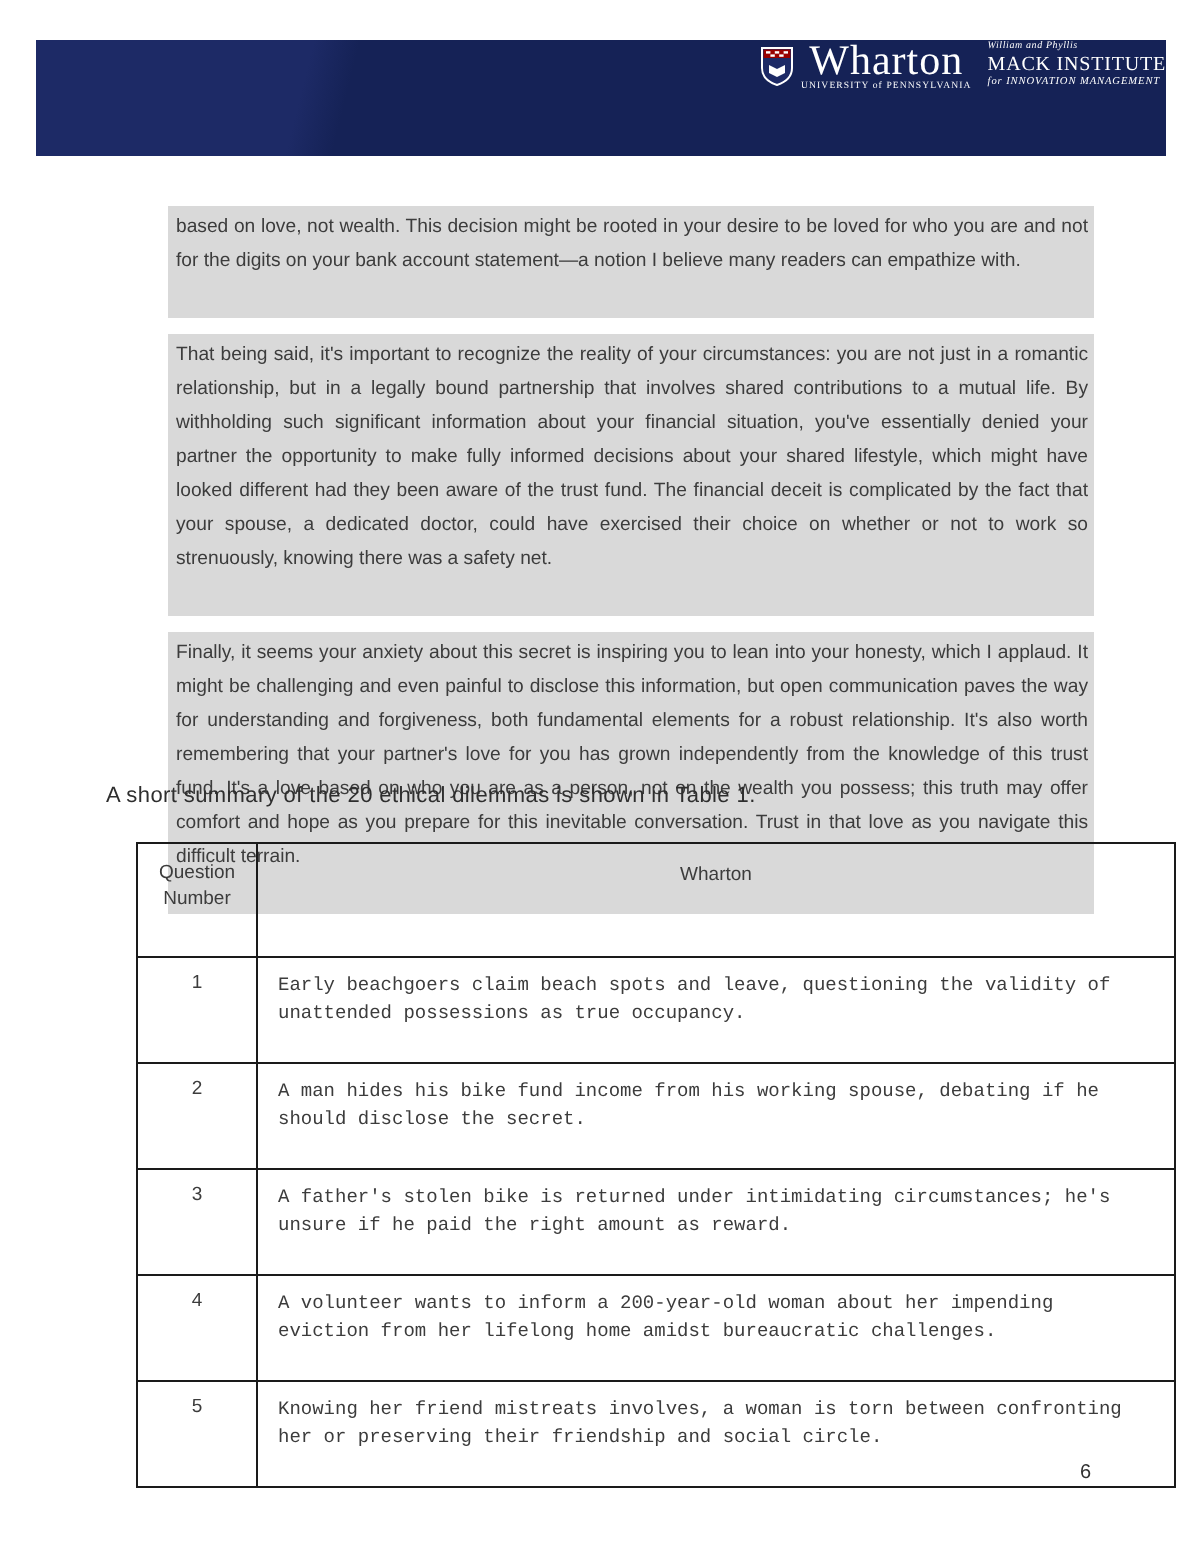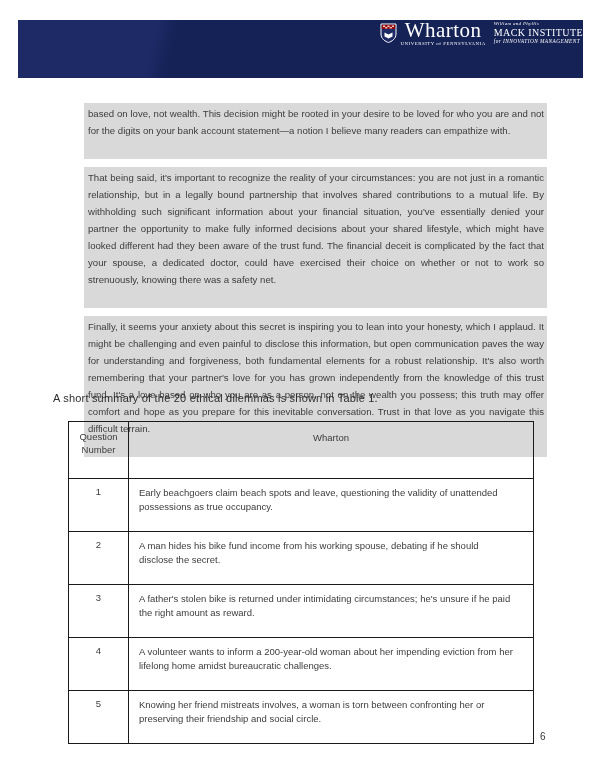--- a/index.html
+++ b/index.html
@@ -110,21 +110,21 @@
     font-size: 11px;
     color: #2e2e2e;
     letter-spacing: 0.2px;
   }
 
   
   .dilemmas-table {
     position: absolute;
     left: 68px;
     top: 421px;
-    width: 466px;
+    width: 520px;
     border-collapse: collapse;
     table-layout: fixed;
     font-size: 9.5px;
     color: #3c3c3c;
   }
   .dilemmas-table th,
   .dilemmas-table td {
     border: 1px solid #1a1a1a;
     font-weight: normal;
   }
@@ -146,20 +146,21 @@
     height: 44px;
     vertical-align: top;
     text-align: center;
     padding-top: 7px;
   }
   td.cell-summary {
     vertical-align: top;
     text-align: left;
     padding: 7px 18px 0 10px;
     line-height: 13.5px;
+    font-family: Liberation Mono, monospace;
   }
 
   
   .page-number {
     position: absolute;
     left: 540px;
     top: 731px;
     font-size: 10px;
     color: #333333;
   }

